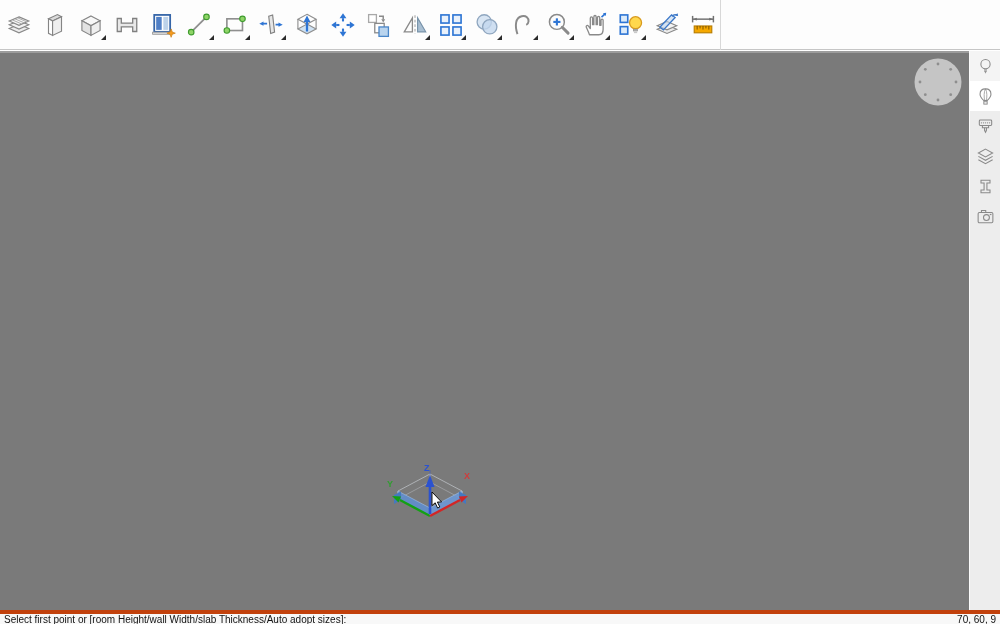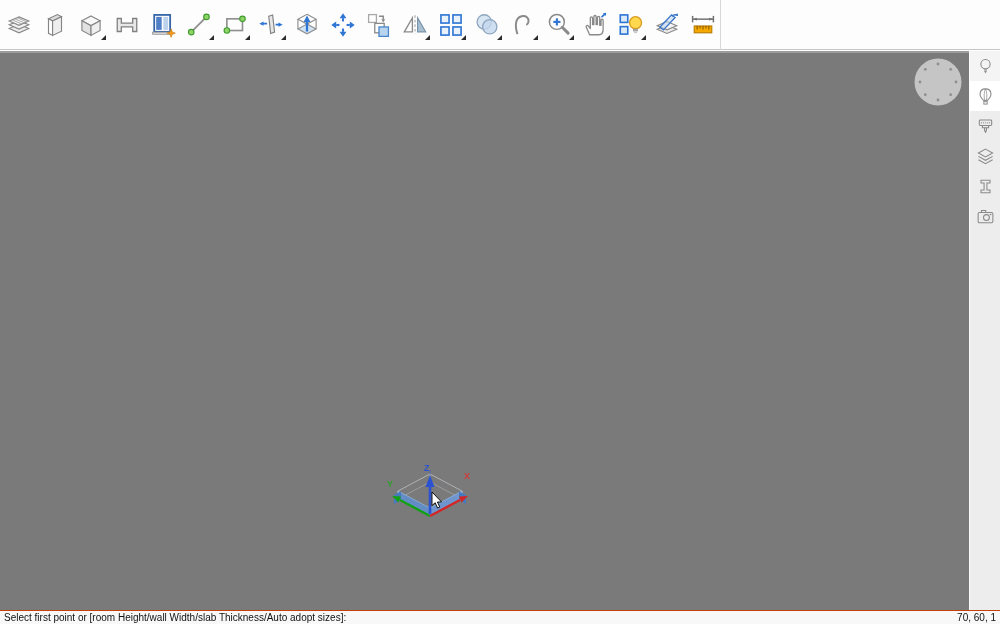--- a/index.html
+++ b/index.html
@@ -26,21 +26,21 @@
   .sidebar{position:absolute;top:51px;right:0;width:31px;height:559px;background:#ededed;
            border-left:1px solid #fbfbfb;display:flex;flex-direction:column;box-sizing:border-box;}
   .side-btn{width:100%;height:30px;background:#f4f4f4;border:none;padding:0;margin:0;
             display:flex;align-items:center;justify-content:center;cursor:pointer;}
   .side-btn svg{width:19px;height:19px;display:block;}
   .side-btn.selected{background:#ffffff;}
   .side-btn.grp2{background:transparent;}
 
   
   .statusbar{position:absolute;left:0;right:0;bottom:0;height:14px;background:#f8f8f8;
-             border-top:1px solid #c2410c;box-sizing:border-box;display:flex;
+             border-top:4px solid #c2410c;box-sizing:border-box;display:flex;
              justify-content:space-between;align-items:center;padding:0 4px;
              font-size:10px;color:#111;white-space:nowrap;}
 </style>
 </head>
 <body>
 
 <div class="app">
 
   <div class="toolbar">
 
@@ -354,16 +354,16 @@
         <rect x="1.8" y="4.6" width="12.4" height="8.6" rx="1" fill="none" stroke="#8a8a8a" stroke-width="0.9"></rect>
         <path d="M4.6,4.6 V3 H8.2 V4.6" fill="none" stroke="#8a8a8a" stroke-width="0.9"></path>
         <circle cx="8.8" cy="8.9" r="2.5" fill="none" stroke="#8a8a8a" stroke-width="0.9"></circle>
         <rect x="11.6" y="5.8" width="1.4" height="1" fill="#8a8a8a"></rect>
       </svg>
     </button>
   </div>
 
   <div class="statusbar">
     <span>Select first point or [room Height/wall Width/slab Thickness/Auto adopt sizes]:</span>
-    <span>70, 60, 1</span>
+    <span>70, 60, 9</span>
   </div>
 
 </div>
 
 </body></html>

